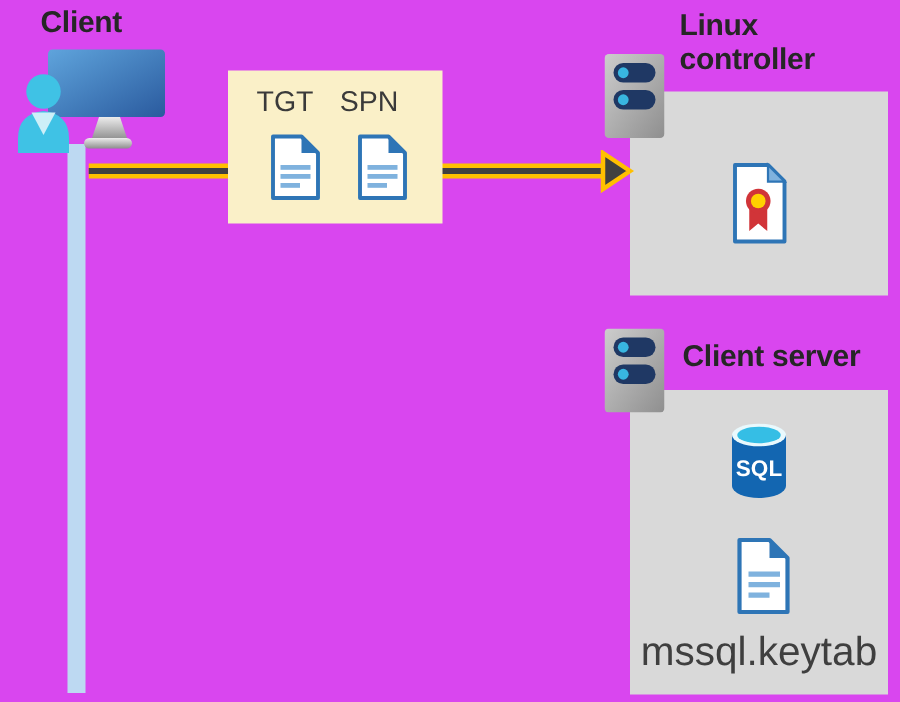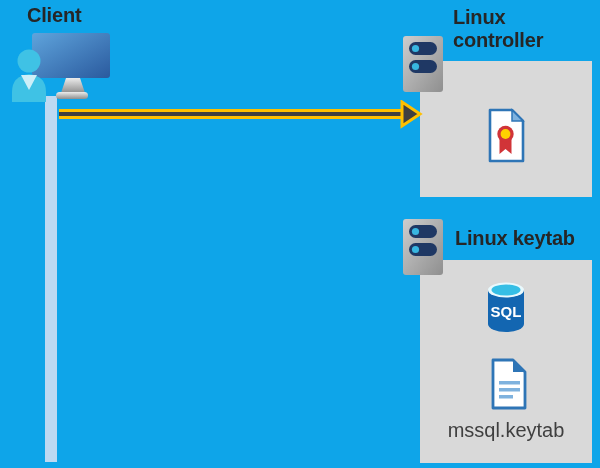--- a/index.html
+++ b/index.html
@@ -1,17 +1,17 @@
 <!DOCTYPE html>
 <html style="--accent-yellow: #FFC000; --arrow-dark: #404040; --panel-yellow: #FAF0C8; --panel-gray: #D9D9D9; --timeline-blue: #BDD9F2; --doc-blue: #2E75B6; --doc-line-blue: #7FB2DE; --server-navy: #1F3864; --server-dot-cyan: #38B6E0; --sql-blue: #1366B1; --sql-top-cyan: #35BEE5; --cert-red: #D13438; --cert-gold: #FFD100; --person-cyan: #3FC2E5; --person-collar: #CDEFF8; --monitor-blue-light: #5FA4DC; --monitor-blue-dark: #2A5A9E; --title-text: #262626; --label-text: #3F3F3F;"><head>
 <meta charset="utf-8">
 <style>
   html,body{margin:0;padding:0;background:#ffffff;}
   .canvas{
-    position:relative;width:600px;height:468px;background:#0ea5e9;overflow:hidden;
+    position:relative;width:600px;height:468px;background:#d946ef;overflow:hidden;
     font-family:"Liberation Sans",sans-serif;
   }
   .abs{position:absolute;}
   .title{
     font-weight:bold;font-size:20px;line-height:23px;color:var(--title-text);
     letter-spacing:-0.2px;
   }
   .client-label{left:27px;top:4px;}
   .client-icon{left:8px;top:30px;z-index:3;}
   .vline{
@@ -36,21 +36,21 @@
   .dc-server{left:403px;top:36px;z-index:2;}
   .dc-title{left:453px;top:6px;width:145px;}
   .cert-icon{left:488px;top:108px;z-index:2;}
   .linux-panel{left:420px;top:260px;width:172px;height:203px;background:var(--panel-gray);z-index:1;}
   .linux-server{left:403px;top:219px;z-index:2;}
   .linux-title{left:455px;top:227px;width:145px;}
   .sql-icon{left:486px;top:281px;z-index:2;}
   .keytab-doc{left:491px;top:358px;z-index:2;}
   .keytab-label{
     left:421px;top:419px;width:170px;text-align:center;
-    font-size:20px;color:var(--label-text);z-index:2;
+    font-size:27px;color:var(--label-text);z-index:2;
   }
   svg{display:block;}
   svg text{font-family:"Liberation Sans",sans-serif;}
 </style>
 </head>
 <body>
 
 <div class="canvas">
 
   <div class="abs title client-label">Client</div>
@@ -79,20 +79,40 @@
   </svg>
 
   <div class="abs vline"></div>
 
   <svg class="abs arrow-svg" width="365" height="30" viewBox="0 0 365 30">
     <rect x="0" y="9" width="346" height="10" fill="var(--accent-yellow)"></rect>
     <rect x="0" y="12" width="344" height="4" fill="var(--arrow-dark)"></rect>
     <polygon points="343,2 361,14 343,26" fill="var(--arrow-dark)" stroke="var(--accent-yellow)" stroke-width="3" stroke-linejoin="miter"></polygon>
   </svg>
 
+  <div class="abs ticket-panel">
+    <div class="ticket-label tgt-label">TGT</div>
+    <div class="ticket-label spn-label">SPN</div>
+
+    <svg class="ticket-doc tgt-doc" width="34" height="45" viewBox="0 0 34 45">
+      <path d="M2,2 L21,2 L32,13 L32,43 L2,43 Z" fill="#ffffff" stroke="var(--doc-blue)" stroke-width="2.6" stroke-linejoin="round"></path>
+      <polygon points="21,2 21,13 32,13" fill="var(--doc-blue)"></polygon>
+      <rect x="7" y="21" width="20" height="3.2" fill="var(--doc-line-blue)"></rect>
+      <rect x="7" y="27" width="20" height="3.2" fill="var(--doc-line-blue)"></rect>
+      <rect x="7" y="33" width="13" height="3.2" fill="var(--doc-line-blue)"></rect>
+    </svg>
+
+    <svg class="ticket-doc spn-doc" width="34" height="45" viewBox="0 0 34 45">
+      <path d="M2,2 L21,2 L32,13 L32,43 L2,43 Z" fill="#ffffff" stroke="var(--doc-blue)" stroke-width="2.6" stroke-linejoin="round"></path>
+      <polygon points="21,2 21,13 32,13" fill="var(--doc-blue)"></polygon>
+      <rect x="7" y="21" width="20" height="3.2" fill="var(--doc-line-blue)"></rect>
+      <rect x="7" y="27" width="20" height="3.2" fill="var(--doc-line-blue)"></rect>
+      <rect x="7" y="33" width="13" height="3.2" fill="var(--doc-line-blue)"></rect>
+    </svg>
+  </div>
 
   <div class="abs dc-panel"></div>
 
   <svg class="abs dc-server" width="40" height="56" viewBox="0 0 40 56">
     <defs>
       <linearGradient id="srvGrad" x1="0" y1="0" x2="1" y2="1">
         <stop offset="0" style="stop-color:#cdcdcd"></stop>
         <stop offset="1" style="stop-color:#8f8f8f"></stop>
       </linearGradient>
     </defs>
@@ -116,21 +136,21 @@
   <div class="abs linux-panel"></div>
 
   <svg class="abs linux-server" width="40" height="56" viewBox="0 0 40 56">
     <rect x="0" y="0" width="40" height="56" rx="3" fill="url(#srvGrad)"></rect>
     <rect x="6" y="6" width="28" height="13" rx="6.5" fill="var(--server-navy)"></rect>
     <circle cx="12.5" cy="12.5" r="3.6" fill="var(--server-dot-cyan)"></circle>
     <rect x="6" y="24" width="28" height="13" rx="6.5" fill="var(--server-navy)"></rect>
     <circle cx="12.5" cy="30.5" r="3.6" fill="var(--server-dot-cyan)"></circle>
   </svg>
 
-  <div class="abs title linux-title">Linux keytab</div>
+  <div class="abs title linux-title">Client server</div>
 
   <svg class="abs sql-icon" width="40" height="52" viewBox="0 0 40 52">
     <path d="M2,9 L2,43 A18,8 0 0 0 38,43 L38,9 Z" fill="var(--sql-blue)"></path>
     <ellipse cx="20" cy="9" rx="18" ry="7.5" fill="#e9f9fd"></ellipse>
     <ellipse cx="20" cy="9" rx="14.5" ry="5.5" fill="var(--sql-top-cyan)"></ellipse>
     <text x="20" y="36" text-anchor="middle" font-size="15" font-weight="bold" fill="#ffffff">SQL</text>
   </svg>
 
   <svg class="abs keytab-doc" width="36" height="52" viewBox="0 0 36 52">
     <path d="M2,2 L22,2 L34,14 L34,50 L2,50 Z" fill="#ffffff" stroke="var(--doc-blue)" stroke-width="2.8" stroke-linejoin="round"></path>

